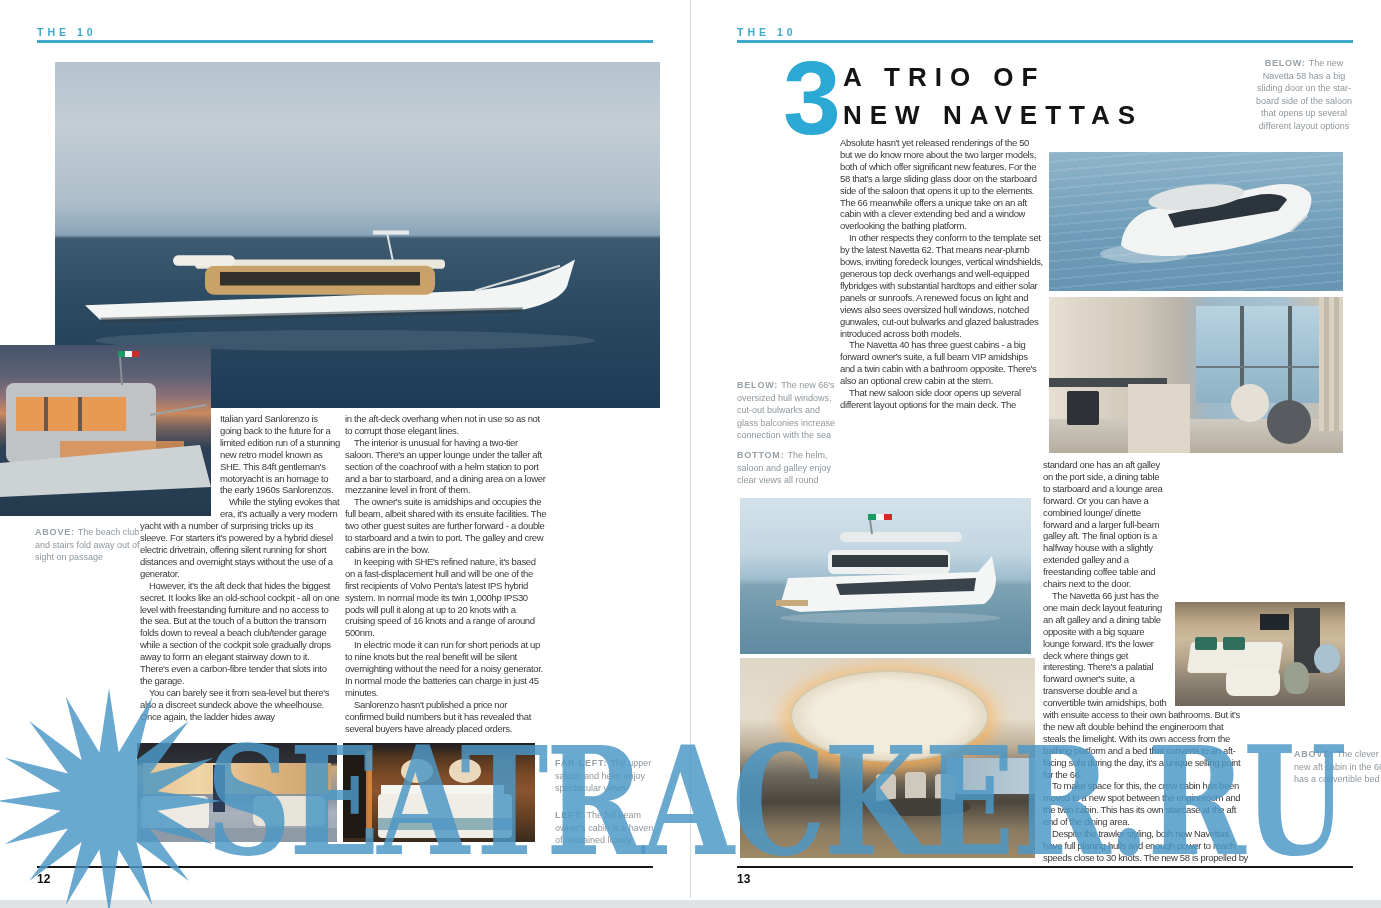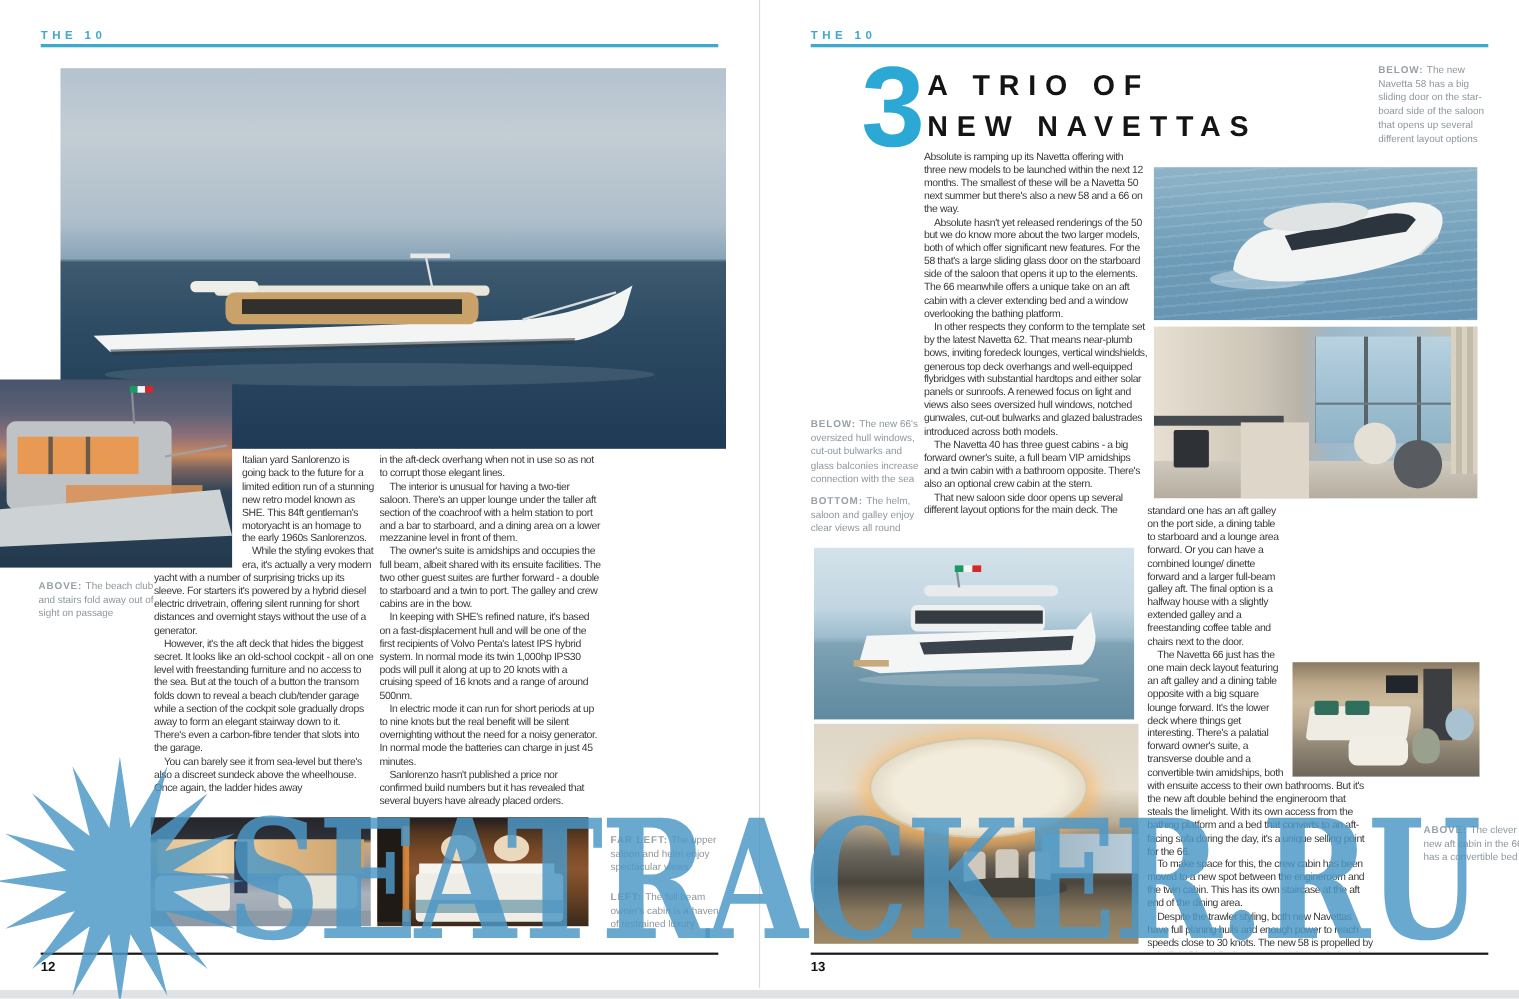--- a/index.html
+++ b/index.html
@@ -217,26 +217,25 @@
   <div class="cap" style="left:555px;top:809px;width:100px;z-index:3;">
     <b>LEFT:</b><span>The full beam owner's cabin is a haven of restrained luxury</span>
   </div>
 
   <div class="rule-black" style="left:37px;"></div>
   <div class="pagenum" style="left:37px;text-align:left;">12</div>
 
   <div class="bignum num-blue" style="left:783px;top:46px;">3</div>
   <div class="title-line" style="left:843px;top:62px;">A TRIO OF</div>
   <div class="title-line" style="left:843px;top:100px;">NEW NAVETTAS</div>
-  <div class="cap" style="left:1253px;top:57px;width:102px;">
+  <div class="cap" style="left:1253px;top:57px;width:102px;text-align:center;">
     <b>BELOW:</b><span>The new Navetta 58 has a big sliding door on the star-board side of the saloon that opens up several different layout options</span>
   </div>
 
   <div class="bodycol" style="left:840px;top:137px;width:203px;height:352px;z-index:3;">
-    <p>Absolute is ramping up its Navetta offering with three new models to be launched within the next 12 months. The smallest of these will be a Navetta 50 next summer but there's also a new 58 and a 66 on the way.</p>
     <p>Absolute hasn't yet released renderings of the 50 but we do know more about the two larger models, both of which offer significant new features. For the 58 that's a large sliding glass door on the starboard side of the saloon that opens it up to the elements. The 66 meanwhile offers a unique take on an aft cabin with a clever extending bed and a window overlooking the bathing platform.</p>
     <p>In other respects they conform to the template set by the latest Navetta 62. That means near-plumb bows, inviting foredeck lounges, vertical windshields, generous top deck overhangs and well-equipped flybridges with substantial hardtops and either solar panels or sunroofs. A renewed focus on light and views also sees oversized hull windows, notched gunwales, cut-out bulwarks and glazed balustrades introduced across both models.</p>
     <p>The Navetta 40 has three guest cabins - a big forward owner's suite, a full beam VIP amidships and a twin cabin with a bathroom opposite. There's also an optional crew cabin at the stern.</p>
     <p>That new saloon side door opens up several different layout options for the main deck. The</p>
   </div>
 
   <div class="photo p-58run">
     <div class="ripples"></div>
     <svg viewBox="0 0 294 139" preserveAspectRatio="none">
       <ellipse cx="95" cy="102" rx="44" ry="9" fill="rgba(255,255,255,0.35)"></ellipse>

